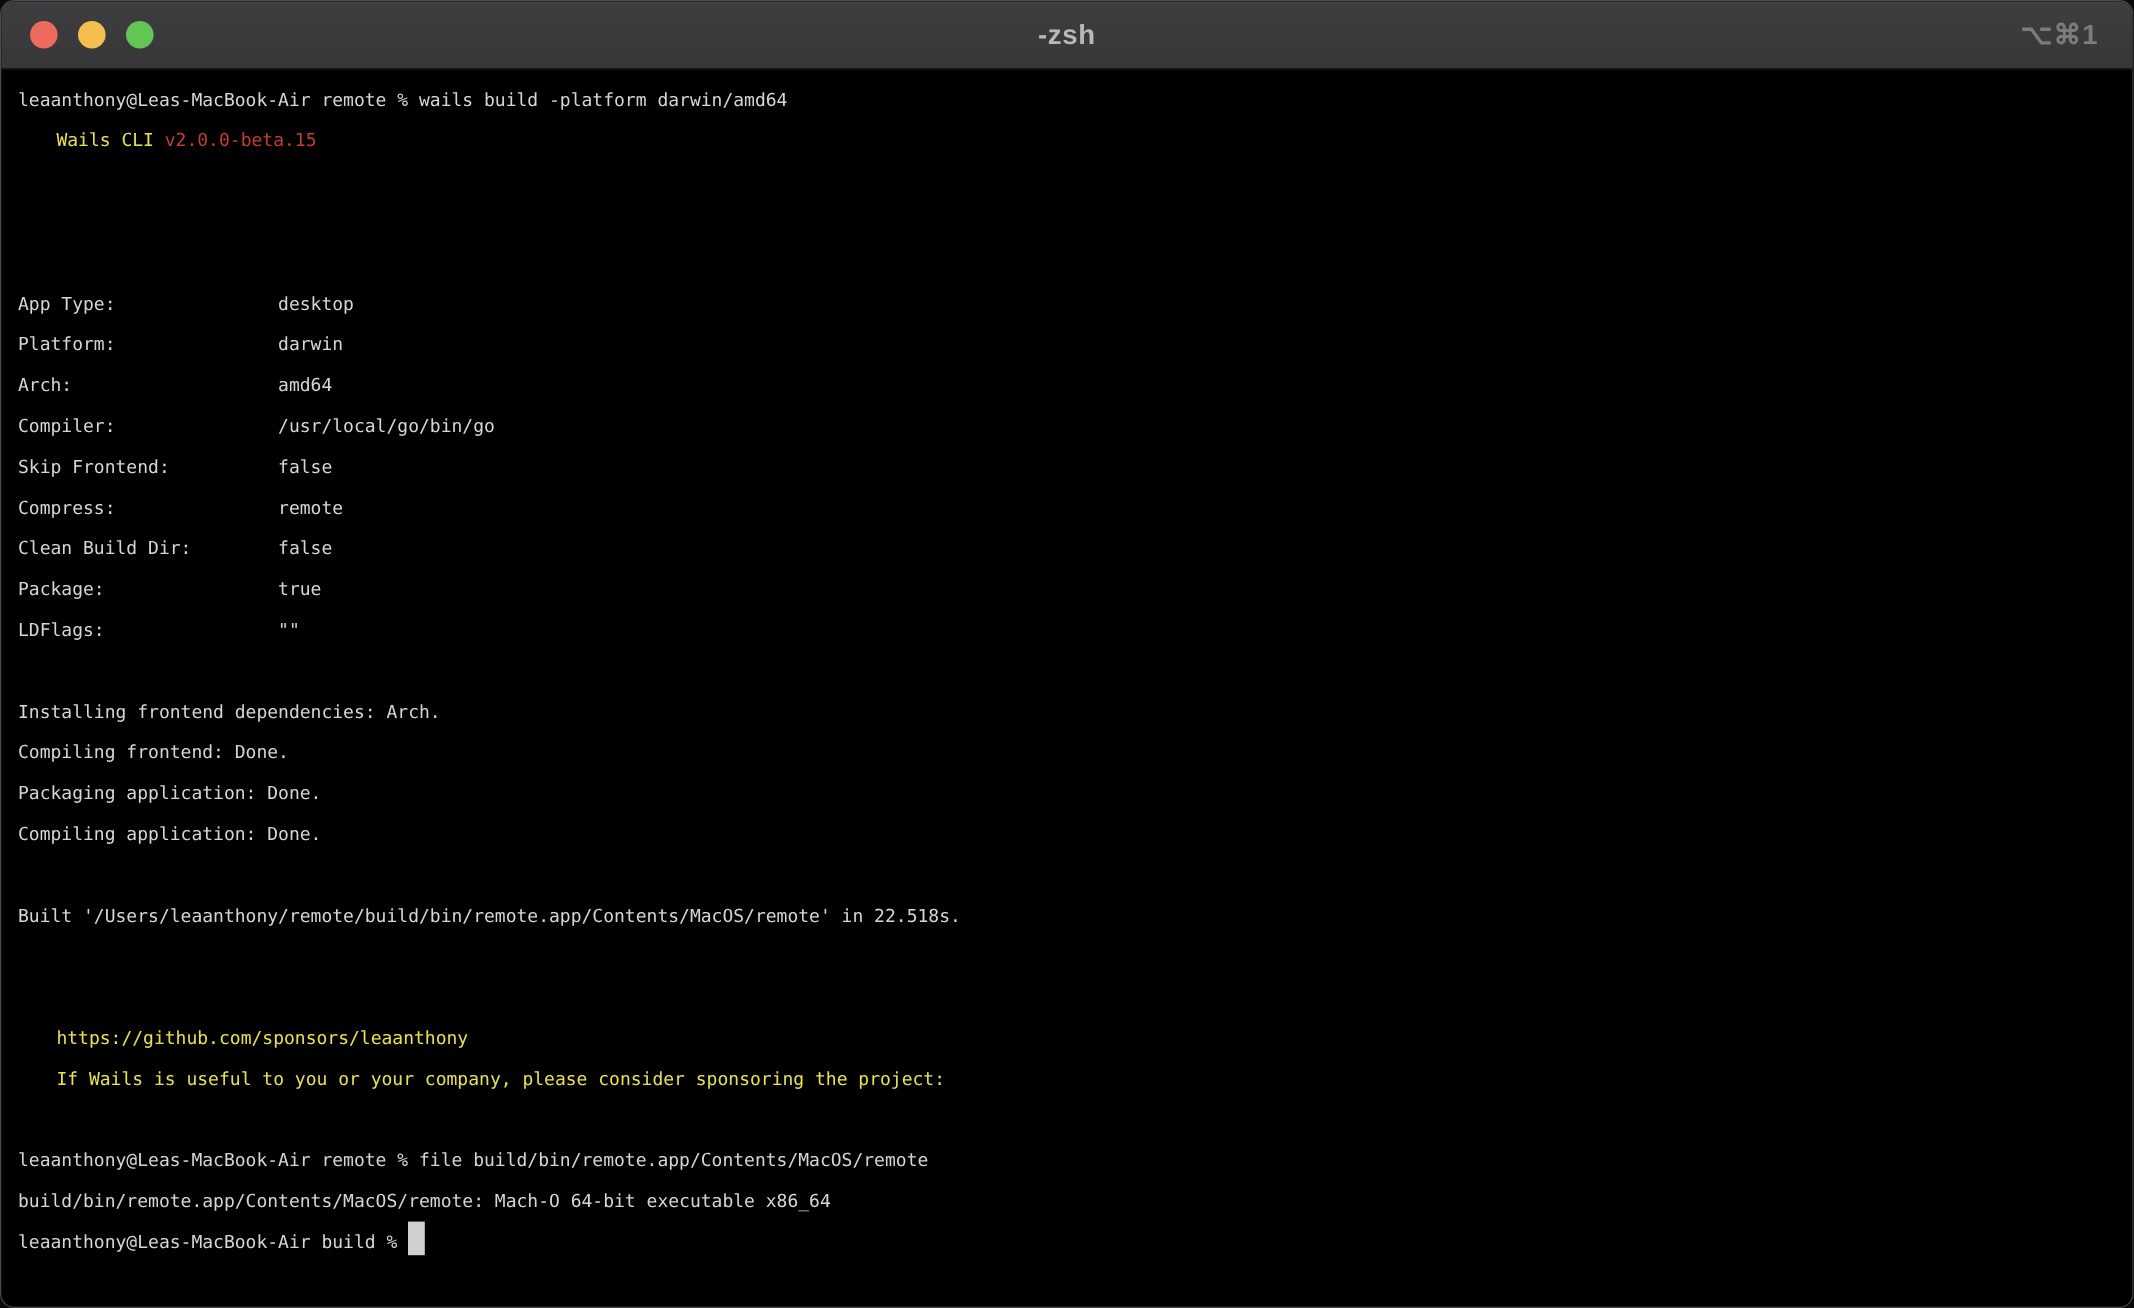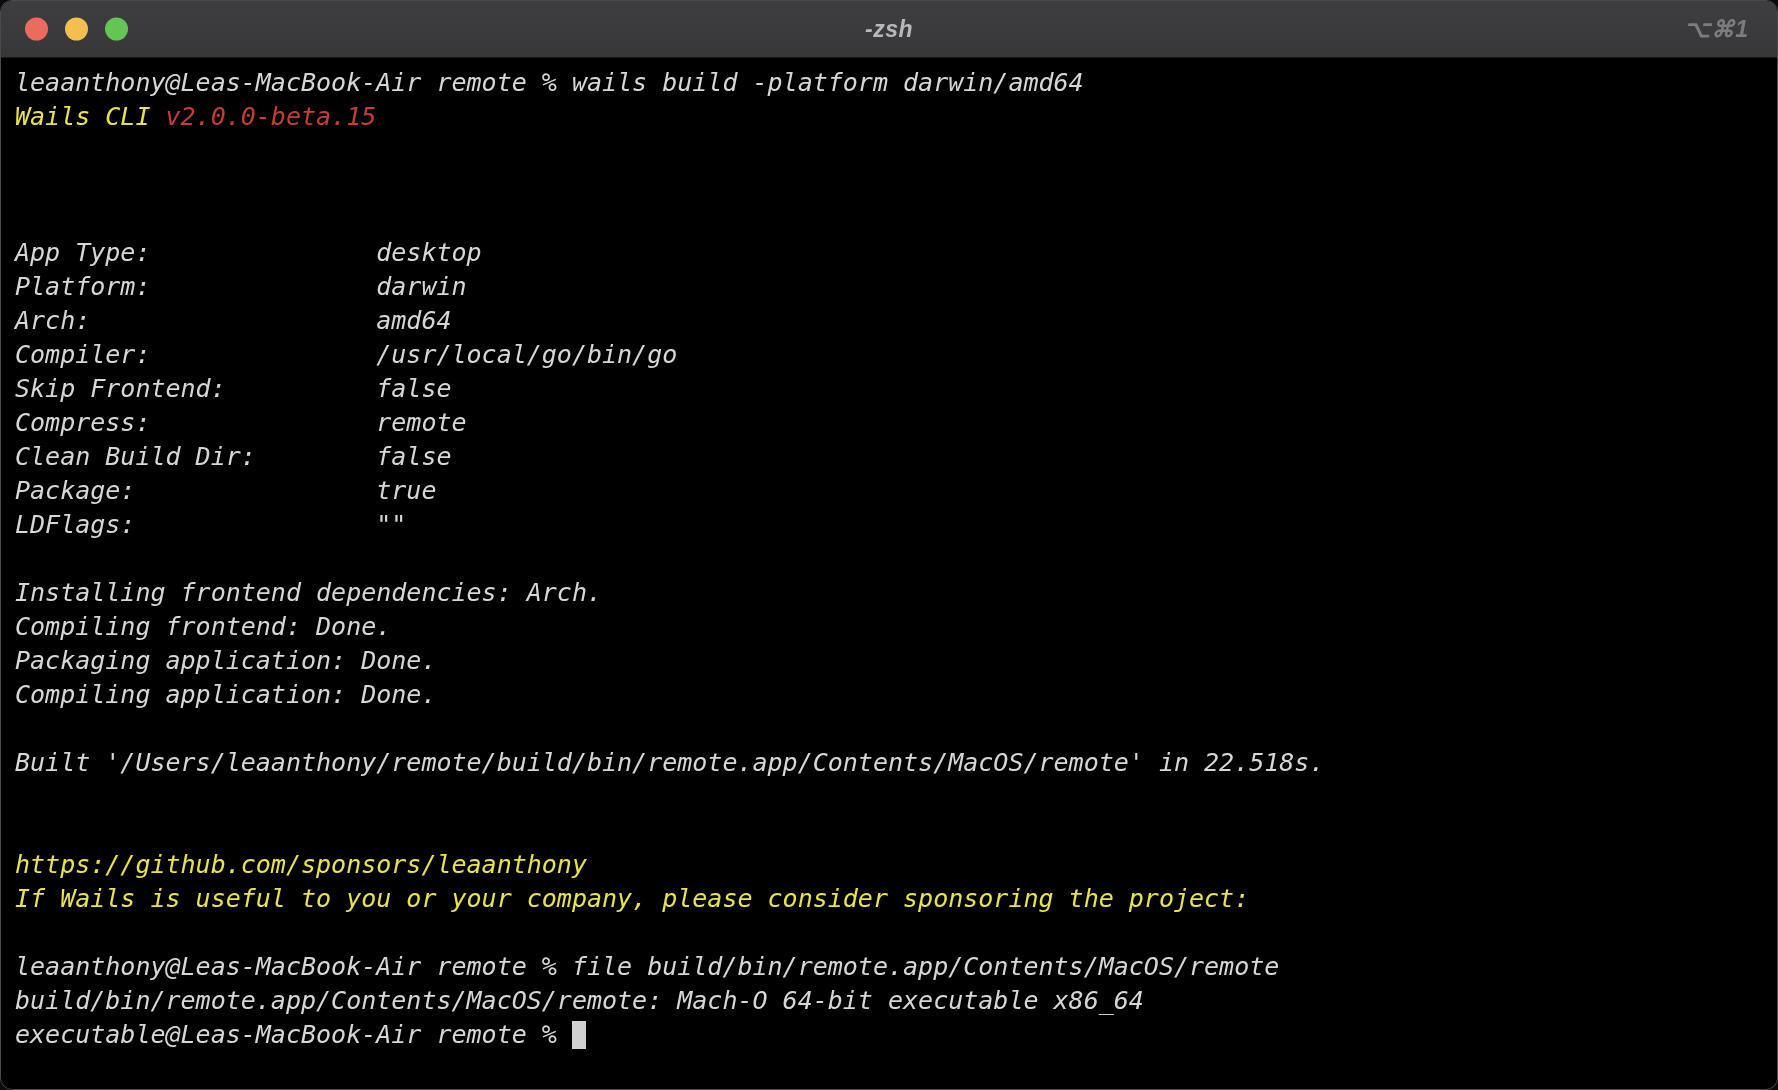--- a/index.html
+++ b/index.html
@@ -11,21 +11,20 @@
   * { box-sizing: border-box; }
 
   .terminal-window {
     position: relative;
     width: 1778px;
     height: 1090px;
     background: var(--terminal_bg, #000);
     border: 1px solid var(--window_border, #4a4a4c);
     border-radius: 12px;
     overflow: hidden;
-    font-style: italic;
   }
 
   .titlebar {
     position: relative;
     height: 57px;
     background: linear-gradient(#3e3e40, #373739);
     border-bottom: 1px solid #1c1c1e;
     display: flex;
     align-items: center;
   }
@@ -62,31 +61,31 @@
     right: 28px;
     font-size: 23px;
     font-weight: bold;
     color: var(--shortcut_text, #7c7c7e);
     letter-spacing: 1px;
   }
 
   .terminal-body {
     padding: 8px 14px 0 14px;
     font-family: "DejaVu Sans Mono", "Liberation Mono", monospace;
-    font-size: 25px;
+    font-size: 15px;
   }
 
   .line {
     white-space: pre;
     height: 34px;
     line-height: 34px;
   }
 
   .seg-default { color: var(--text_default, #d6d6d6); }
-  .seg-yellow  { color: var(--text_yellow, #e8e24e); }
+  .seg-yellow  { color: var(--text_yellow, #e8e24e); margin-left: 32px; }
   .seg-red     { color: var(--text_red, #c43d30); }
 
   .cursor {
     display: inline-block;
     width: 14px;
     height: 28px;
     background: var(--cursor, #d0d0d0);
     vertical-align: -6px;
   }
 </style>
@@ -127,16 +126,16 @@
       <div class="line"><span class="seg-default">Compiling application: Done.</span></div>
       <div class="line"></div>
       <div class="line"><span class="seg-default">Built '/Users/leaanthony/remote/build/bin/remote.app/Contents/MacOS/remote' in 22.518s.</span></div>
       <div class="line"></div>
       <div class="line"></div>
       <div class="line"><span class="seg-yellow">https://github.com/sponsors/leaanthony</span></div>
       <div class="line"><span class="seg-yellow">If Wails is useful to you or your company, please consider sponsoring the project:</span></div>
       <div class="line"></div>
       <div class="line"><span class="seg-default">leaanthony@Leas-MacBook-Air remote % file build/bin/remote.app/Contents/MacOS/remote</span></div>
       <div class="line"><span class="seg-default">build/bin/remote.app/Contents/MacOS/remote: Mach-O 64-bit executable x86_64</span></div>
-      <div class="line"><span class="seg-default">executable@Leas-MacBook-Air remote % </span><span class="cursor"></span></div>
+      <div class="line"><span class="seg-default">leaanthony@Leas-MacBook-Air build % </span><span class="cursor"></span></div>
     </div>
 
 </div>
 
 </body></html>

